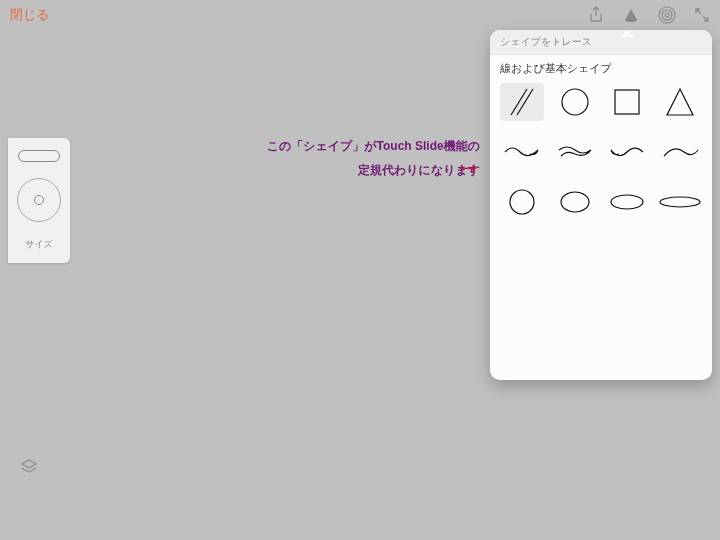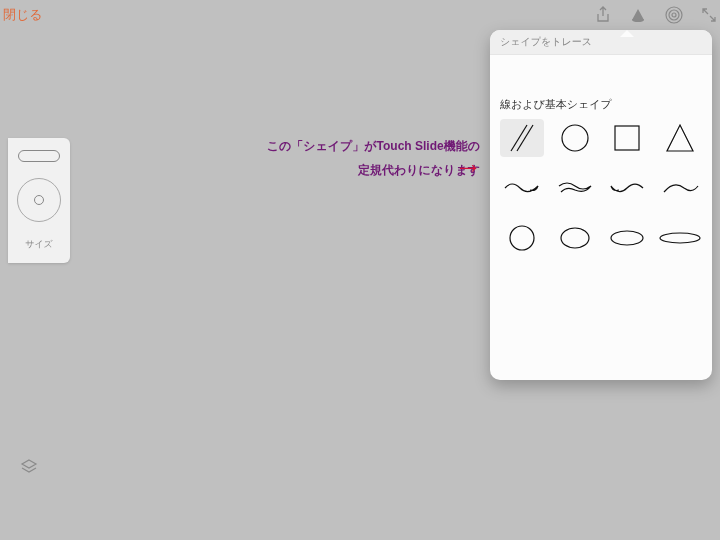--- a/index.html
+++ b/index.html
@@ -4,21 +4,21 @@
   <style>
     * { box-sizing: border-box; margin: 0; padding: 0; }
     body {
       width: 720px; height: 540px;
       background: #c0c0c0;
       font-family: -apple-system, "Hiragino Sans", sans-serif;
       position: relative; overflow: hidden;
     }
     .topbar {
       height: 30px; display: flex; align-items: center;
-      justify-content: space-between; padding: 0 3px;
+      justify-content: space-between; padding: 0 10px;
       background: #c0c0c0;
     }
     .close-text { color: #e06a3a; font-size: 13px; cursor: pointer; }
     .topbar-right { display: flex; gap: 18px; align-items: center; }
     .topbar-right .icon { color: #8a8a8a; cursor: pointer; }
     .topbar-right .icon svg { display: block; }
 
     .canvas {
       position: absolute; left: 0; right: 0; top: 30px; bottom: 0;
       background: #c0c0c0;
@@ -83,21 +83,21 @@
       font-size: 18px; cursor: pointer; line-height: 0;
     }
     .tabs { display: flex; border-bottom: 1px solid #e5e5e5; }
     .tab { flex: 1; text-align: center; font-size: 11px;
       padding: 8px 0; color: #888; cursor: pointer; }
     .tab.active { color: #e06a3a; border-bottom: 2px solid #e06a3a; }
     .trace-row {
       background: #efefef; font-size: 10px; color: #888;
       padding: 5px 10px; border-bottom: 1px solid #e5e5e5;
     }
-    .sections { flex: 1; overflow: hidden; margin-top: 36px; }
+    .sections { flex: 1; overflow: hidden; }
     .section-title {
       font-size: 11px; color: #333; padding: 6px 10px 3px;
     }
     .shape-row {
       display: flex; justify-content: space-around;
       align-items: center; padding: 4px 6px 8px;
     }
     .shape-cell {
       width: 44px; height: 38px; display: flex;
       align-items: center; justify-content: center;

